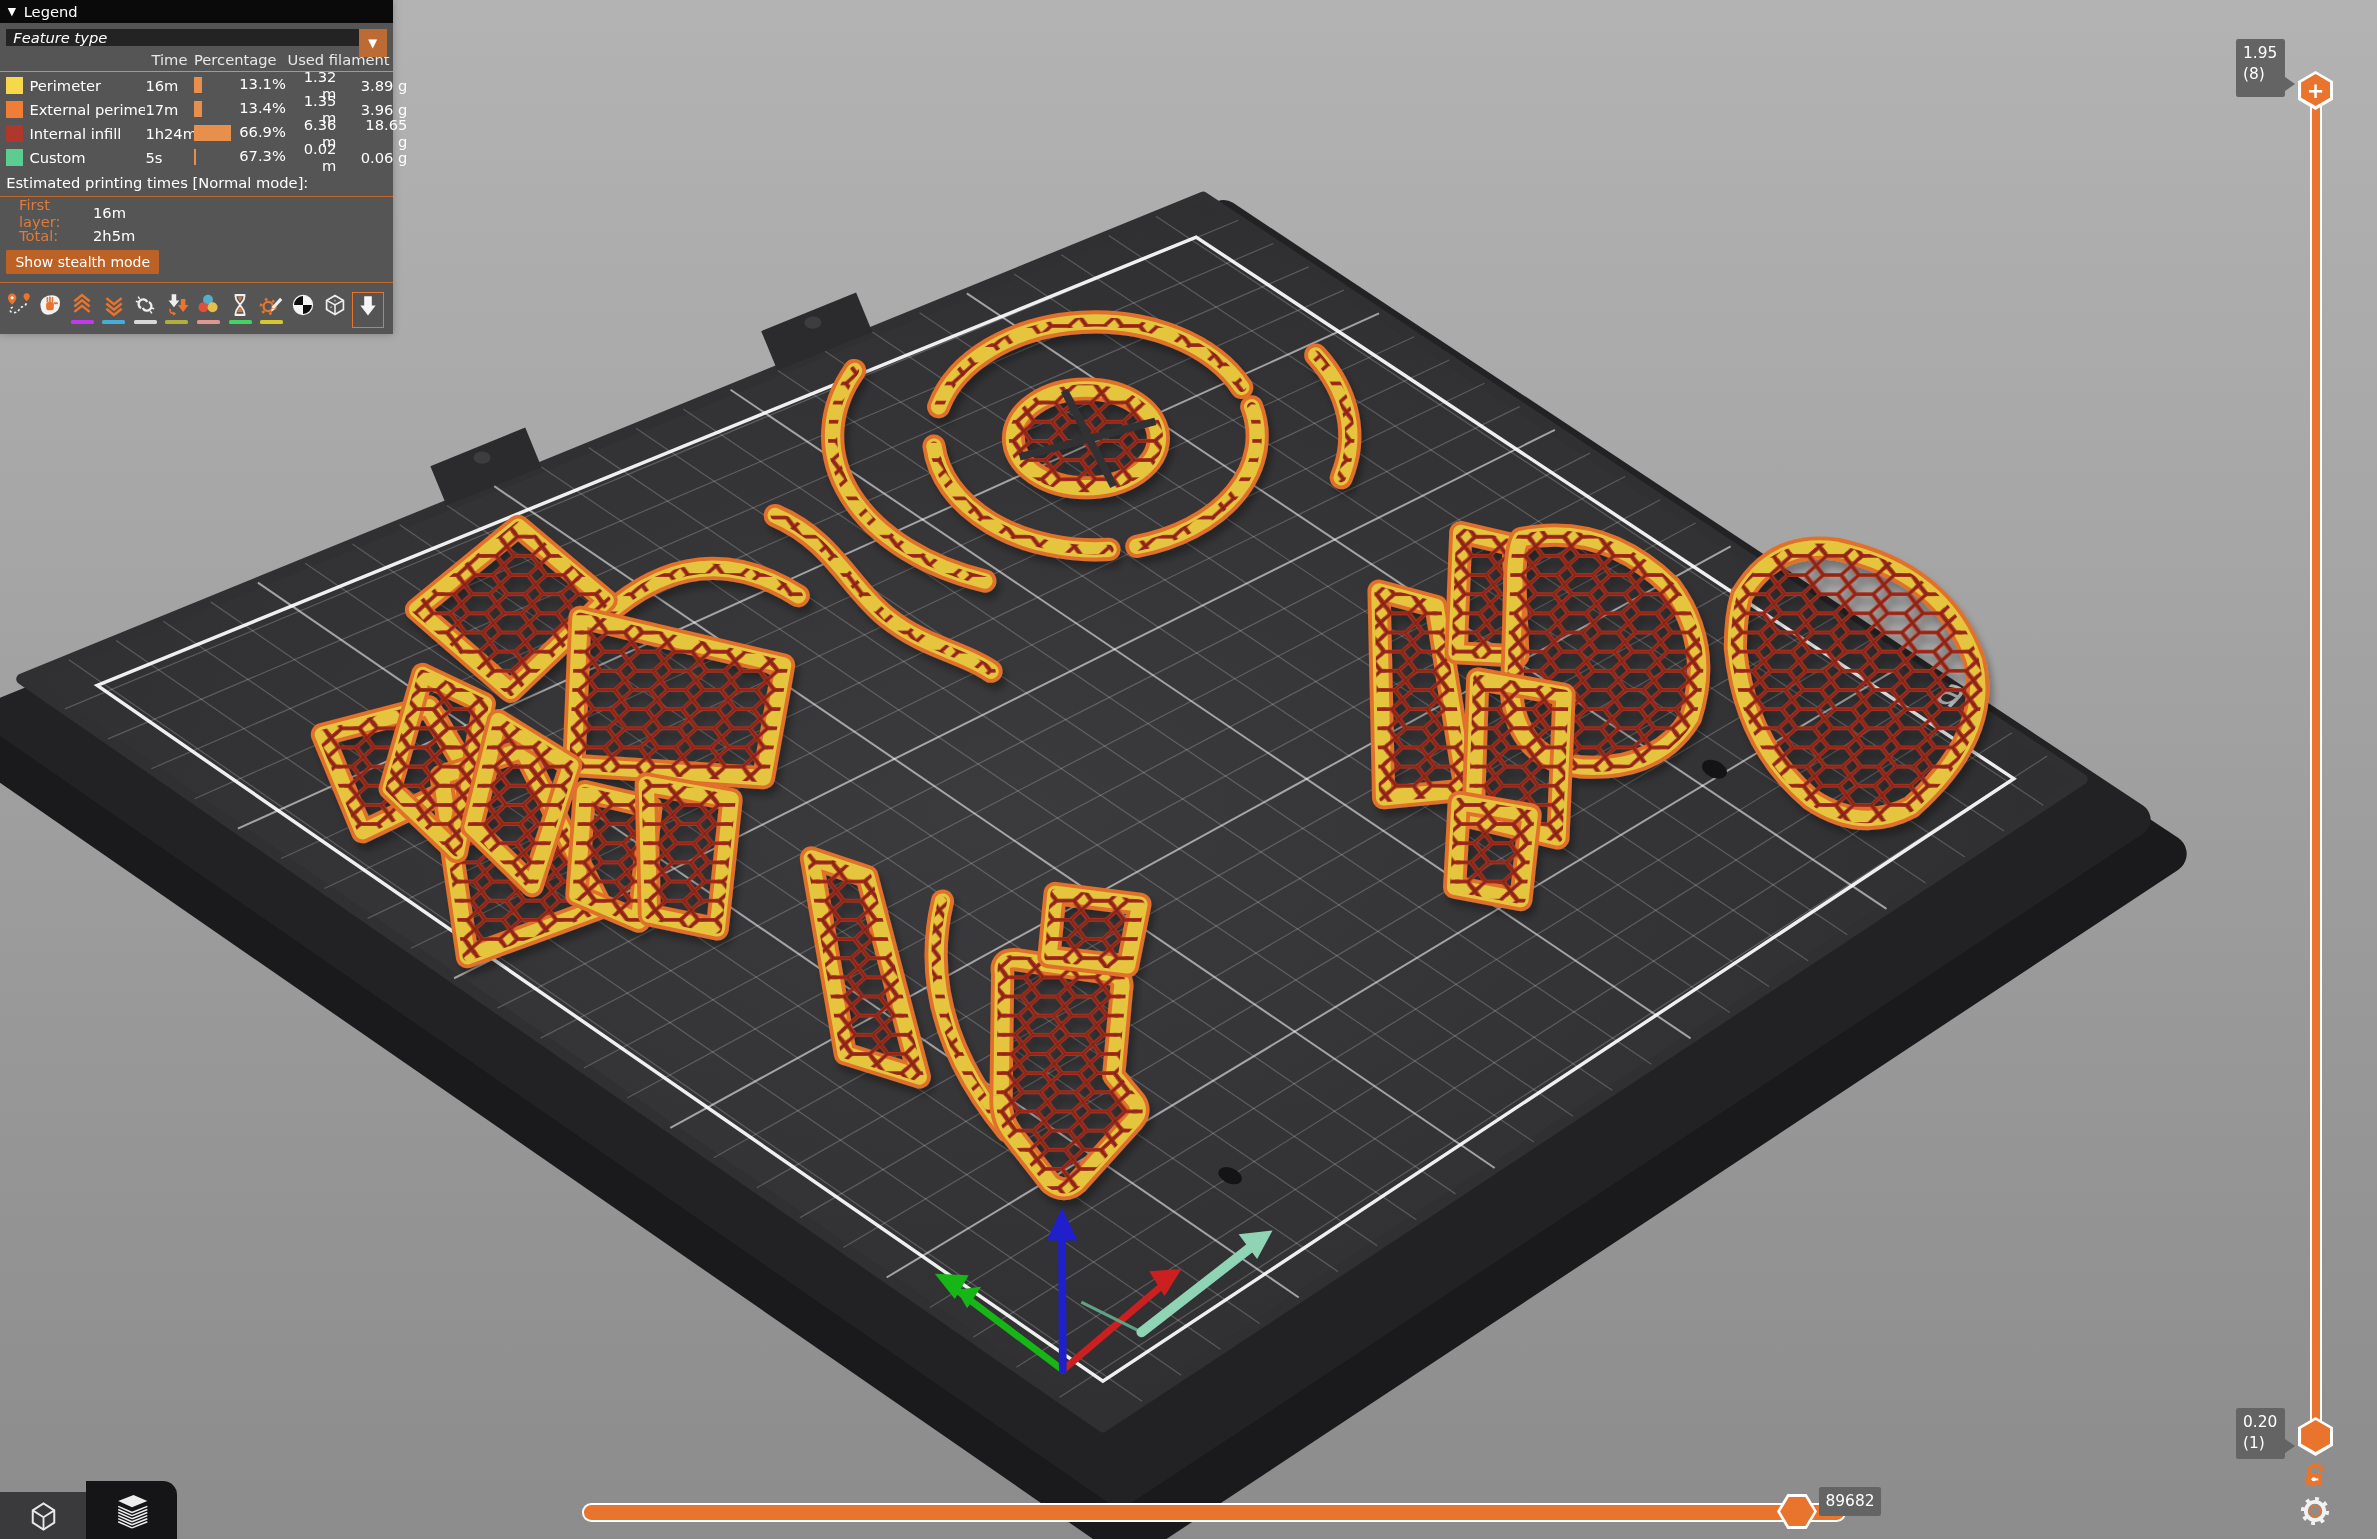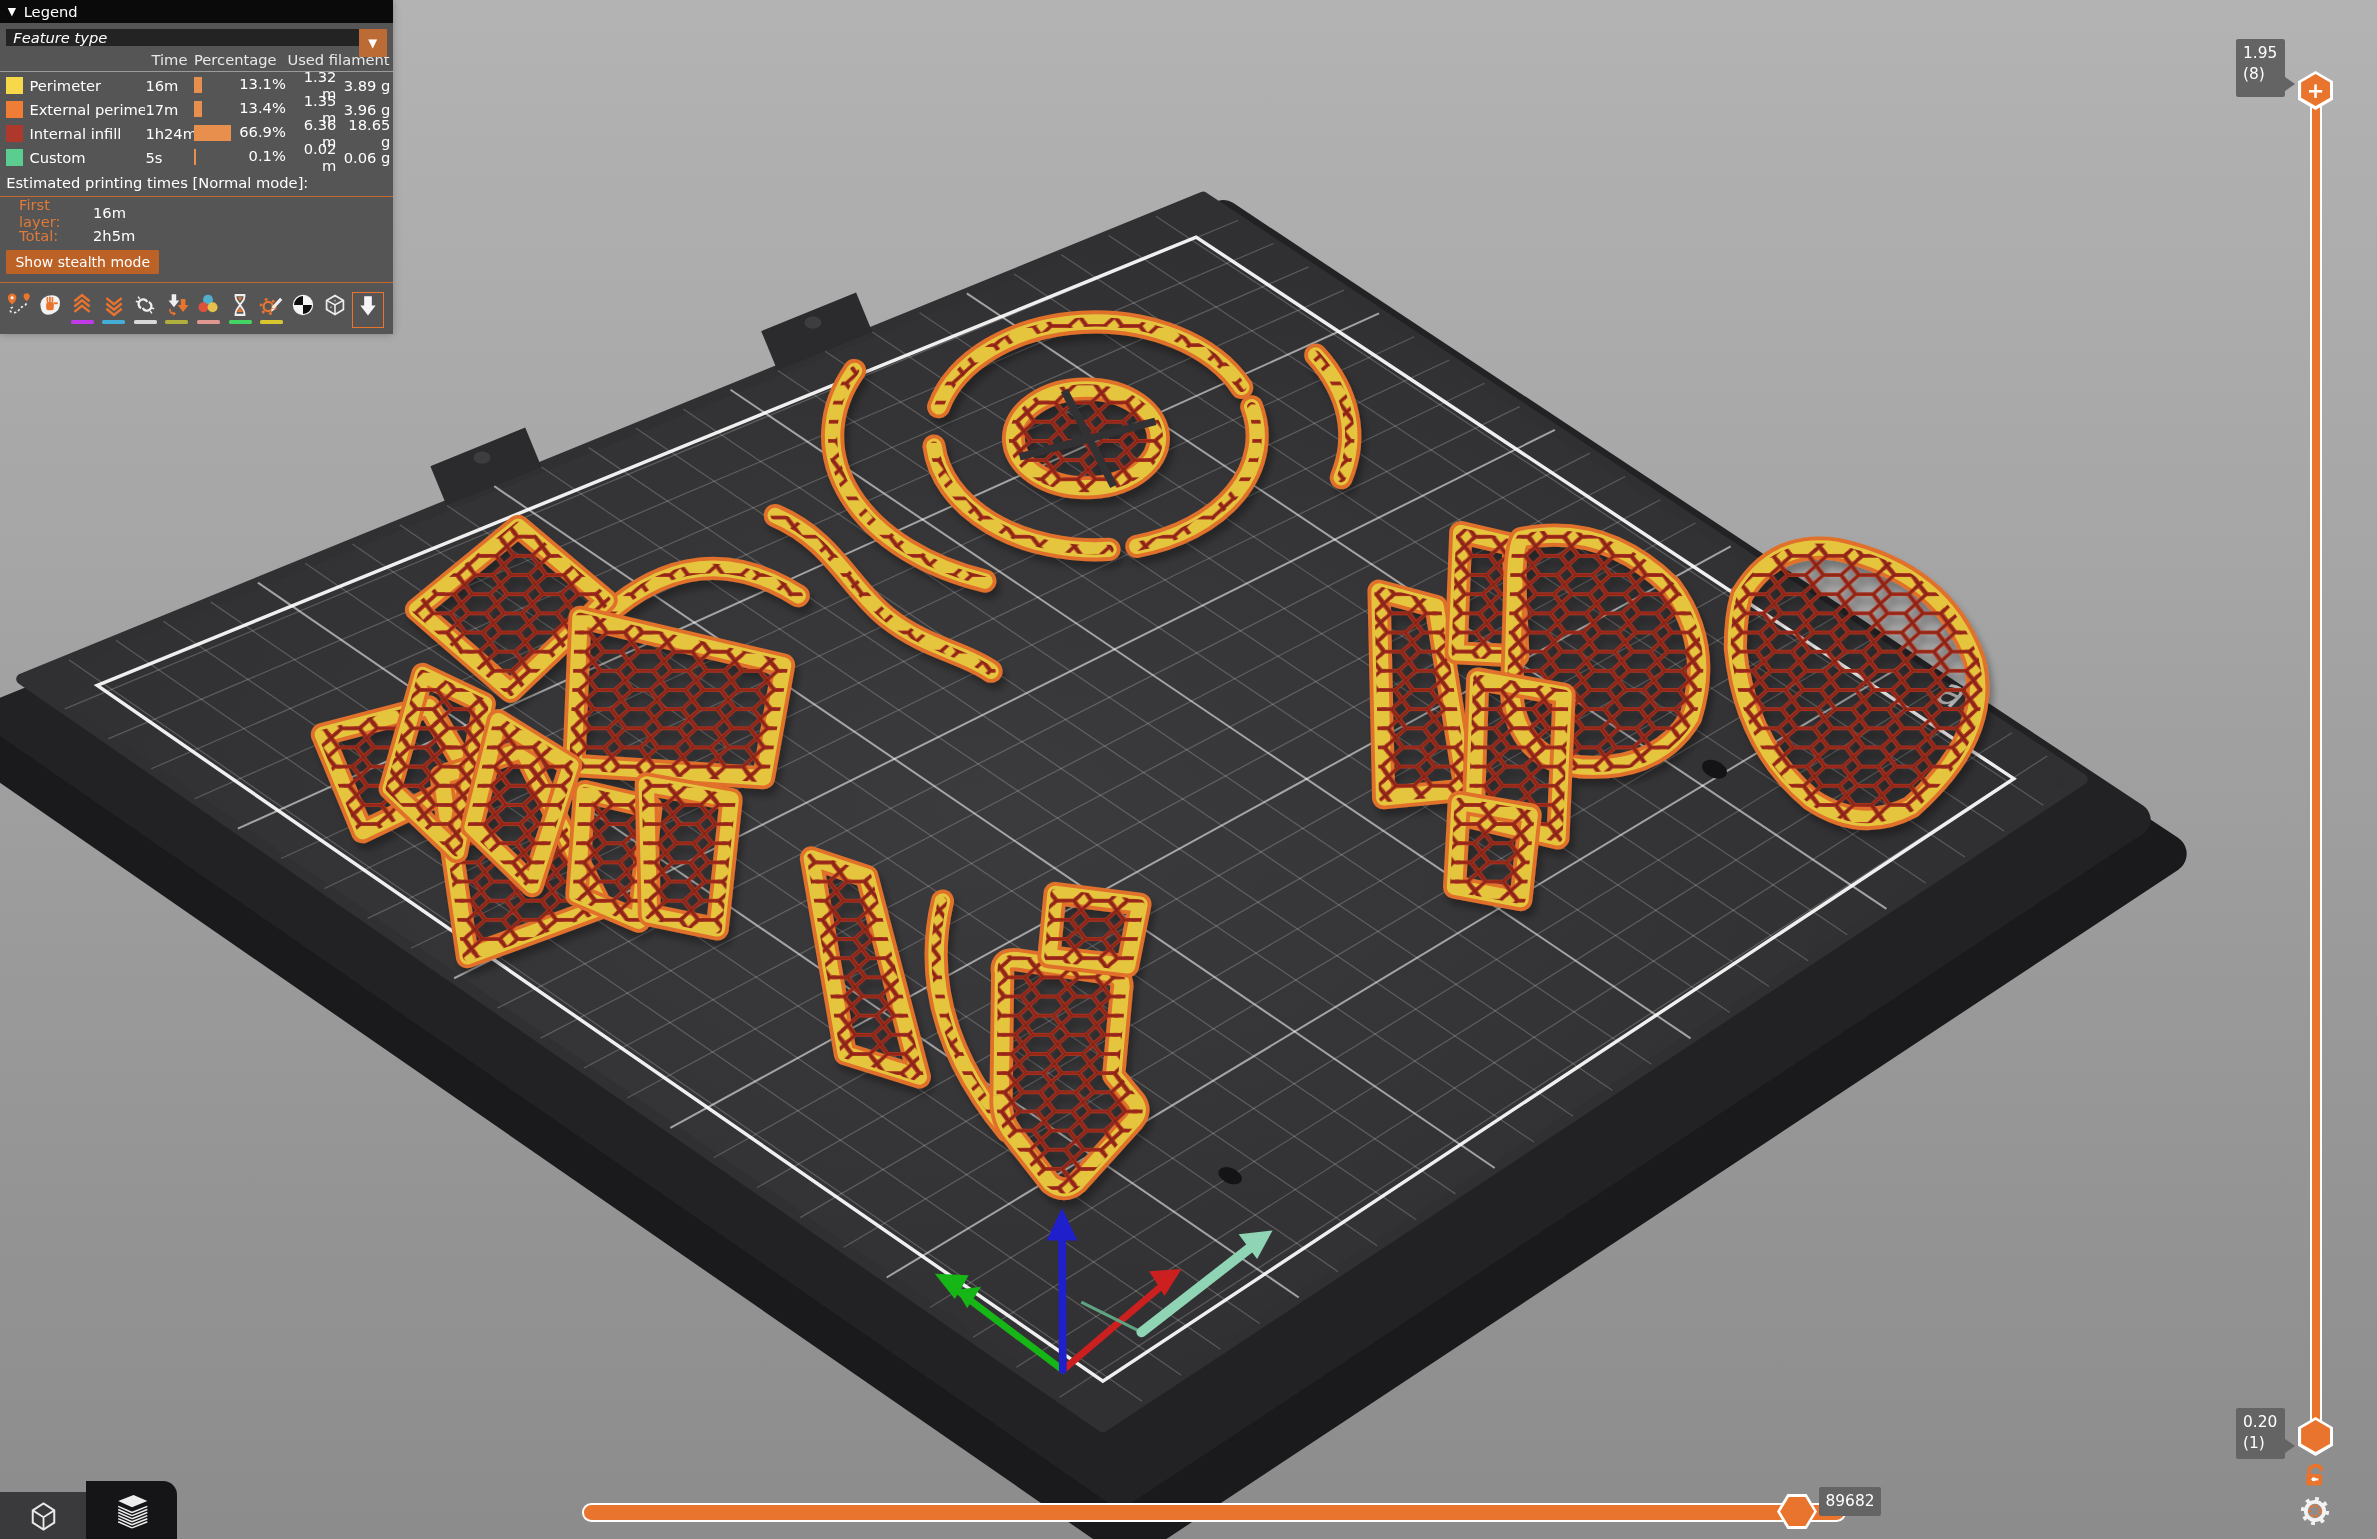--- a/index.html
+++ b/index.html
@@ -30,21 +30,21 @@
   .sepw{border:none;border-top:0.8px solid #9B9B9B;margin:0 0 1.5px 0;}
   .sepo{border:none;border-top:1.5px solid #C4692E;margin:3.9px 0;}
   .lrow{display:flex;align-items:center;height:24px;}
   .sw{width:17px;height:17px;margin-left:6.2px;flex:none;}
   .lname{width:116px;margin-left:6.2px;flex:none;white-space:nowrap;overflow:hidden;}
   .ltime{width:49px;flex:none;}
   .lpct{width:93px;flex:none;position:relative;height:24px;}
   .lpct .bar{position:absolute;left:0;top:3.9px;height:16px;background:#E98F4D;min-width:1.5px;}
   .lpct .ptxt{position:absolute;right:1.5px;top:2.3px;}
   .llen{width:49px;text-align:right;flex:none;}
-  .lwt{width:54px;text-align:right;flex:none;}
+  .lwt{width:54px;text-align:right;flex:none;margin-left:17px;}
   .esttitle{padding:4.6px 6.2px 1.5px 6.2px;}
   .inforow{display:flex;height:23px;align-items:center;padding-left:19px;}
   .inforow .lab{color:#E07A38;width:74px;}
   #stealth{display:inline-block;margin:3.1px 0 4.6px 6.2px;padding:3.9px 9.3px;background:#BD6226;border-radius:1.5px;font-size:14px;cursor:pointer;}
   #icons{display:flex;align-items:flex-start;padding:4.6px 3.1px 6.2px 4.6px;gap:3.1px;}
   .iw{width:28.5px;display:flex;flex-direction:column;align-items:center;}
   .ibar{width:23px;height:3.9px;border-radius:1.5px;margin-top:2.3px;}
   .iw.sel{border:1.5px solid #E8742E;width:30px;padding:0.8px 0;}
   
   .track{position:absolute;background:#E8742E;border:2.3px solid #FFF;box-sizing:border-box;}
@@ -376,21 +376,21 @@
         </span>
     <span class="llen">6.36 m</span>
     <span class="lwt">18.65 g</span>
   </div>
   <div class="lrow">
     <span class="sw" style="background: rgb(91, 205, 144);"></span>
     <span class="lname">Custom</span>
     <span class="ltime">5s</span>
     <span class="lpct">
           <span class="bar" style="width: 1.5px;"></span>
-          <span class="ptxt">0.1%</span>
+          <span class="ptxt">67.3%</span>
         </span>
     <span class="llen">0.02 m</span>
     <span class="lwt">0.06 g</span>
   </div>
 
   <div class="esttitle">Estimated printing times [Normal mode]:</div>
   <hr class="sepo">
   <div class="inforow">
     <span class="lab">First layer:</span>
     <span>16m</span>

